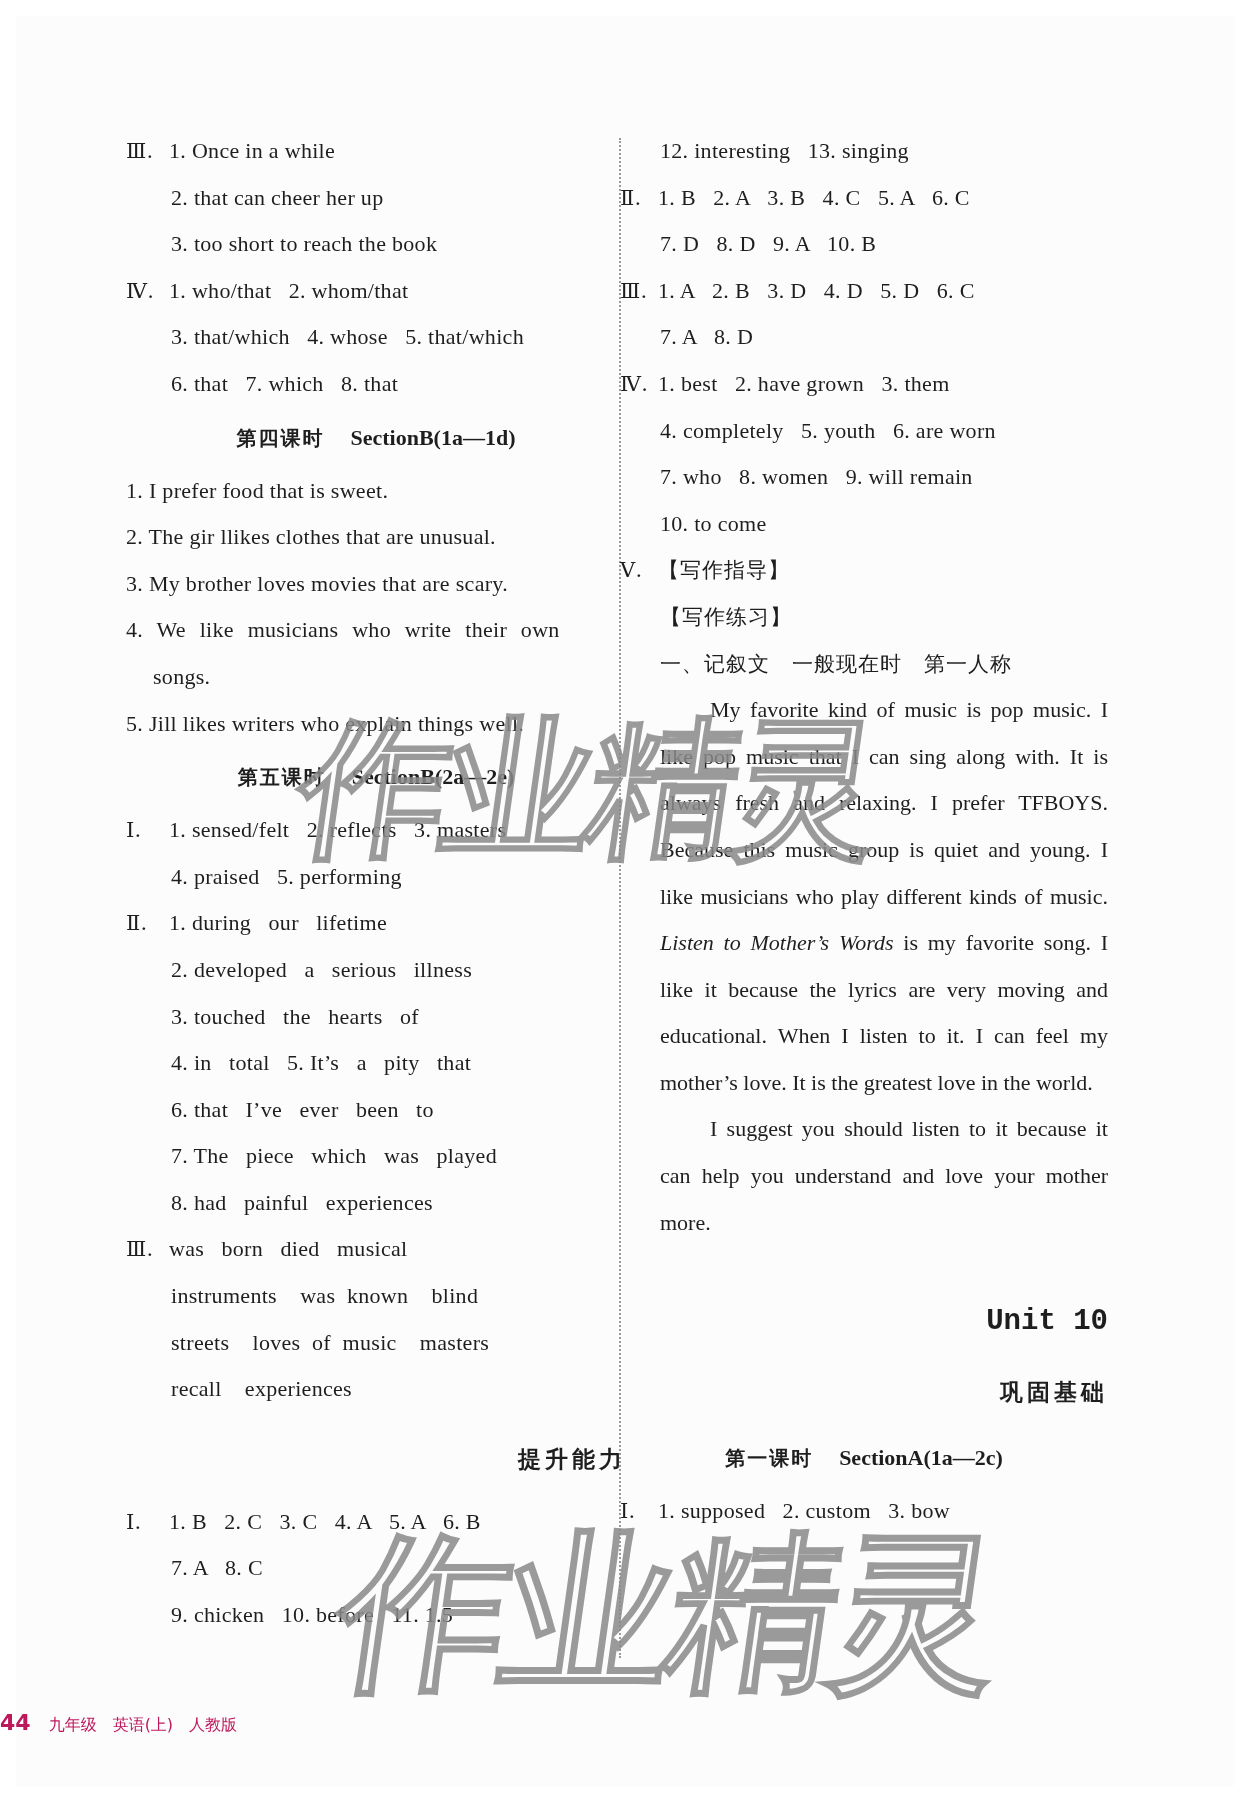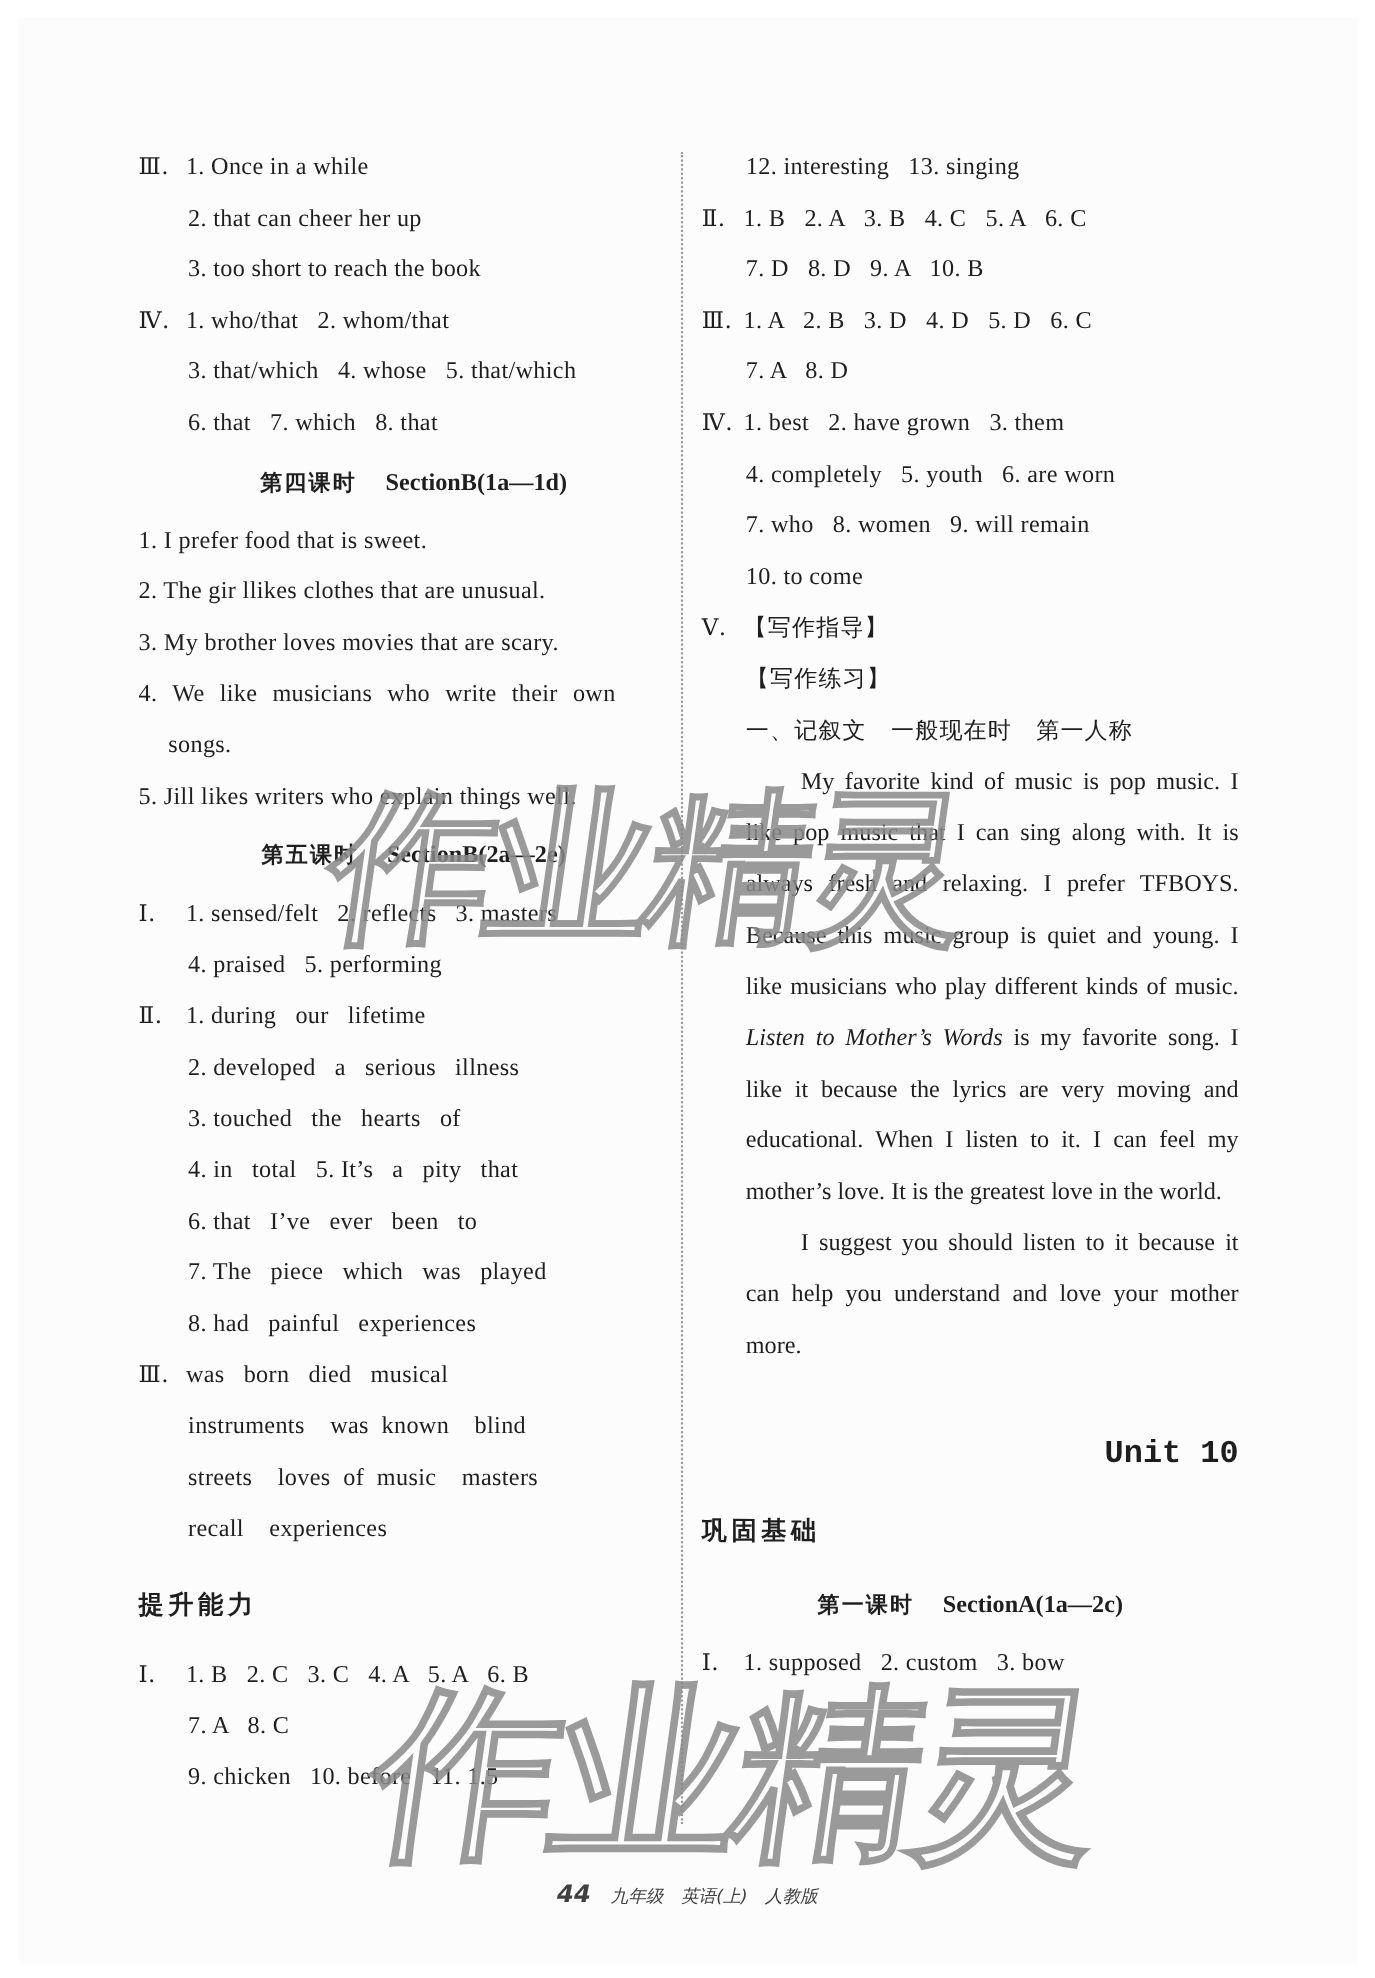--- a/index.html
+++ b/index.html
@@ -8,55 +8,55 @@
     background: #ffffff;
     font-family: "Liberation Serif", "DejaVu Serif", serif;
     color: #1e1e1e;
   }
   .sheet {
     position: absolute; left: 16px; top: 16px; width: 1218px; height: 1770px;
     background: #fcfcfc;
   }
   .col { position: absolute; top: 128px; margin-left: 16px; }
   .col-left { left: 110px; width: 500px; }
-  .col-right { left: 622px; width: 488px; }
+  .col-right { left: 604px; width: 488px; }
   .divider {
     position: absolute; left: 619px; top: 138px; width: 0; height: 1520px;
     border-left: 2px dotted #9a9a9a;
   }
   .line {
     height: 46.6px; line-height: 46.6px; font-size: 22px; white-space: nowrap;
     letter-spacing: 0.3px;
   }
   .ind { padding-left: 45px; }
   .ind-r { padding-left: 40px; }
   .roman { display: inline-block; width: 43px; font-family: "DejaVu Serif", serif; font-size: 21px; }
   .roman-r { display: inline-block; width: 38px; font-family: "DejaVu Serif", serif; font-size: 21px; }
   .heading {
     text-align: center; font-weight: bold; font-size: 21px;
     height: 60px; line-height: 60px;
   }
   .heading .cn { font-family: "DejaVu Sans", sans-serif; font-size: 20px; letter-spacing: 2px; }
   .heading .en { font-family: "Liberation Serif", serif; font-size: 22px; margin-left: 26px; }
   .big-heading {
-    text-align: left; font-family: "DejaVu Sans", sans-serif; font-weight: bold;
+    text-align: right; font-family: "DejaVu Sans", sans-serif; font-weight: bold;
     font-size: 23px; letter-spacing: 4px; height: 80px; line-height: 80px;
   }
   .unit-title {
     text-align: right; font-family: Liberation Mono, monospace; font-weight: bold;
     font-size: 29px; height: 80px; line-height: 80px;
   }
   .cnline { font-family: "DejaVu Sans", sans-serif; font-size: 21px; letter-spacing: 1px; }
   .para { font-size: 22px; line-height: 46.6px; text-align: justify; text-align-last: left; padding-left: 40px; }
   .para .first { display: inline-block; width: 50px; }
   .para p { margin: 0; }
   .para i { font-style: italic; }
   .footer {
-    position: absolute; left: 0; width: 1250px; top: 1710px; text-align: center;
-    font-family: "DejaVu Sans", sans-serif; font-size: 16px; color: #404040; font-style: italic;
+    position: absolute; left: 0; width: 1250px; top: 1710px; text-align: left;
+    font-family: "DejaVu Sans", sans-serif; font-size: 16px; color: #be185d;
   }
   .footer .pg { font-weight: bold; font-size: 22px; margin-right: 18px; }
   .footer .sp { display: inline-block; width: 16px; }
   .wm {
     position: absolute; font-family: "DejaVu Sans", sans-serif; font-weight: bold;
     color: transparent; -webkit-text-stroke: 1.6px #8a8a8a; letter-spacing: -6px;
     transform: skewX(-8deg); opacity: 0.85; pointer-events: none; white-space: nowrap;
   }
   .wm1 { left: 300px; top: 690px; font-size: 150px; }
   .wm2 { left: 340px; top: 1500px; font-size: 170px; }

